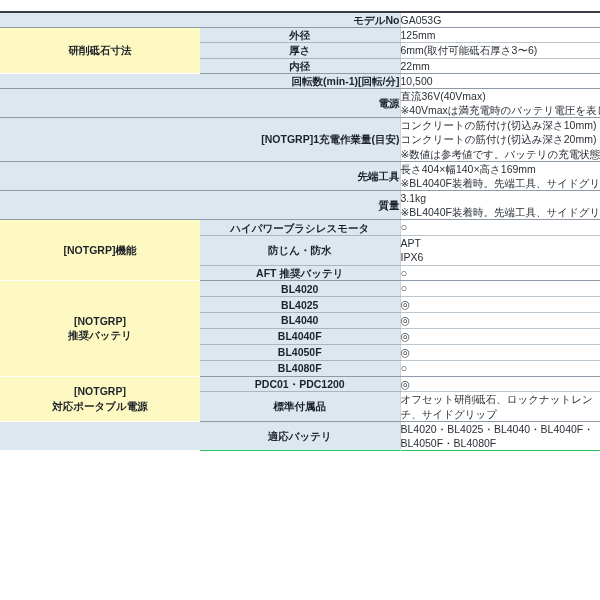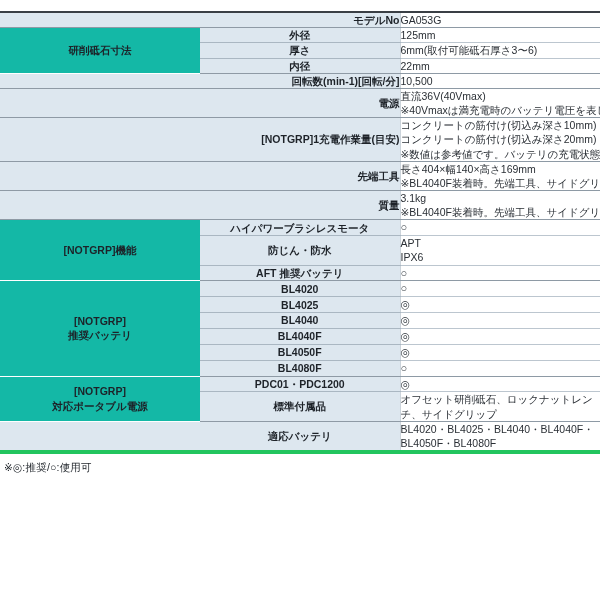--- a/index.html
+++ b/index.html
@@ -19,34 +19,34 @@
     width: 600px;
     padding-top: 11px;
     box-sizing: border-box;
   }
 
   table.spec {
     width: 600px;
     border-collapse: collapse;
     table-layout: fixed;
     border-top: 2px solid #3a3f45;
-    border-bottom: 4px solid #22c55e;
+    border-bottom: 1px solid #22c55e;
   }
 
   table.spec td {
     padding: 0;
     vertical-align: middle;
     font-size: 10.5px;
     line-height: 1.35;
   }
 
   
   td.grp {
     width: 103px;
-    background: #14b8a6;
+    background: #fef9c3;
     text-align: center;
     font-weight: bold;
     color: #1d2228;
     font-size: 10.5px;
     padding: 2px 3px;
     border-bottom: 1px solid #ffffff;
   }
   td.grp.blank { background: #dde7ef; }
 
   
@@ -246,15 +246,14 @@
 
     <tr>
       <td class="grp blank last"></td>
       <td class="lbl last">適応バッテリ</td>
       <td class="val last">BL4020・BL4025・BL4040・BL4040F・BL4050F・BL4080F</td>
     </tr>
 
   </tbody>
     </table>
 
-  <div class="footnote">※◎:推奨/○:使用可</div>
 
 </div>
 
 </body></html>

